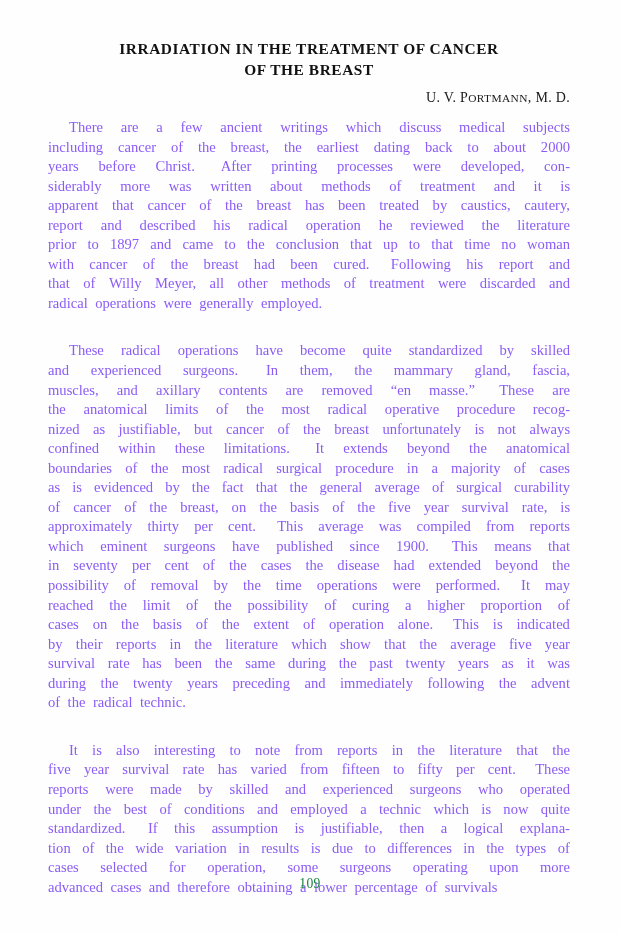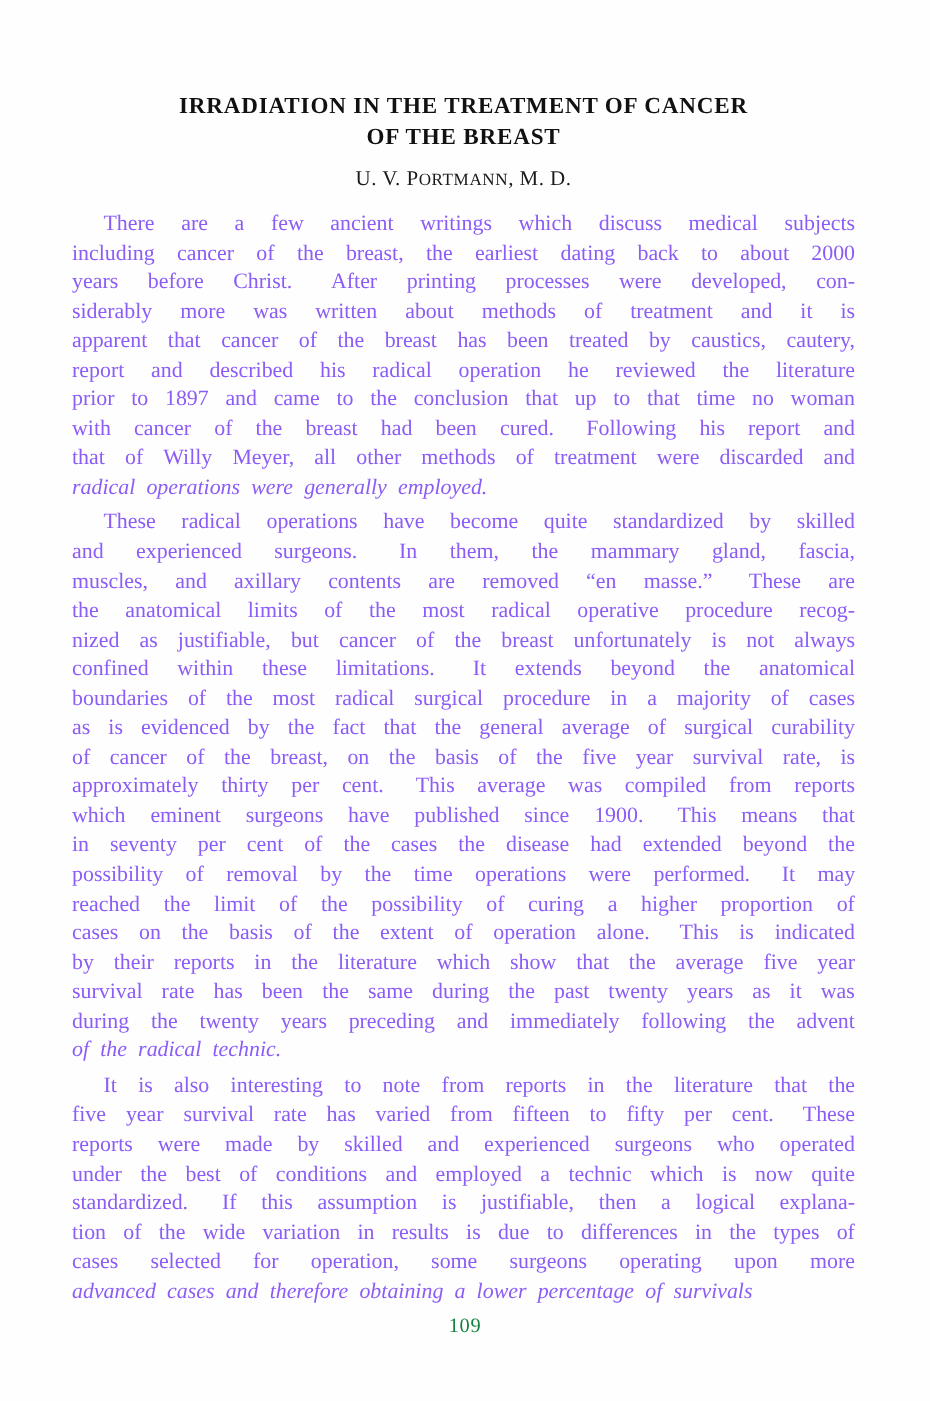--- a/index.html
+++ b/index.html
@@ -28,69 +28,68 @@
 
   .content {
     position: absolute;
     left: 48px;
     top: 0;
     width: 522px;
   }
 
   
   .title-block {
-    margin-top: 60px;
+    margin-top: 38px;
     text-align: center;
   }
   .title-line {
     font-size: 15.4px;
     font-weight: bold;
     letter-spacing: 0.55px;
     line-height: 21px;
     color: #111111;
     white-space: nowrap;
   }
 
   .byline {
     margin-top: 9px;
-    text-align: center;
+    text-align: right;
     font-size: 14px;
     line-height: 18px;
     color: #1a1a1a;
     letter-spacing: 0.3px;
   }
   .byline .sc {
     font-size: 11.4px;
     letter-spacing: 0.4px;
   }
 
   
   .para {
-    margin-top: 4px;
+    margin-top: 28px;
   }
   .para.first {
     margin-top: 11px;
   }
 
   
   .ln {
     display: block;
     font-size: 14.6px;
     line-height: 19.55px;
     text-align: justify;
     text-align-last: justify;
     white-space: nowrap;
     color: #8b5cf6;
   }
   
   .ln.last {
     text-align: right;
     text-align-last: left;
     white-space: normal;
-    font-style: italic;
   }
   
   .ln > span.w {
     display: inline-block;
   }
   .ln.last > span.w {
     margin-right: 0.26em;
   }
   .indent {
     display: inline-block;

